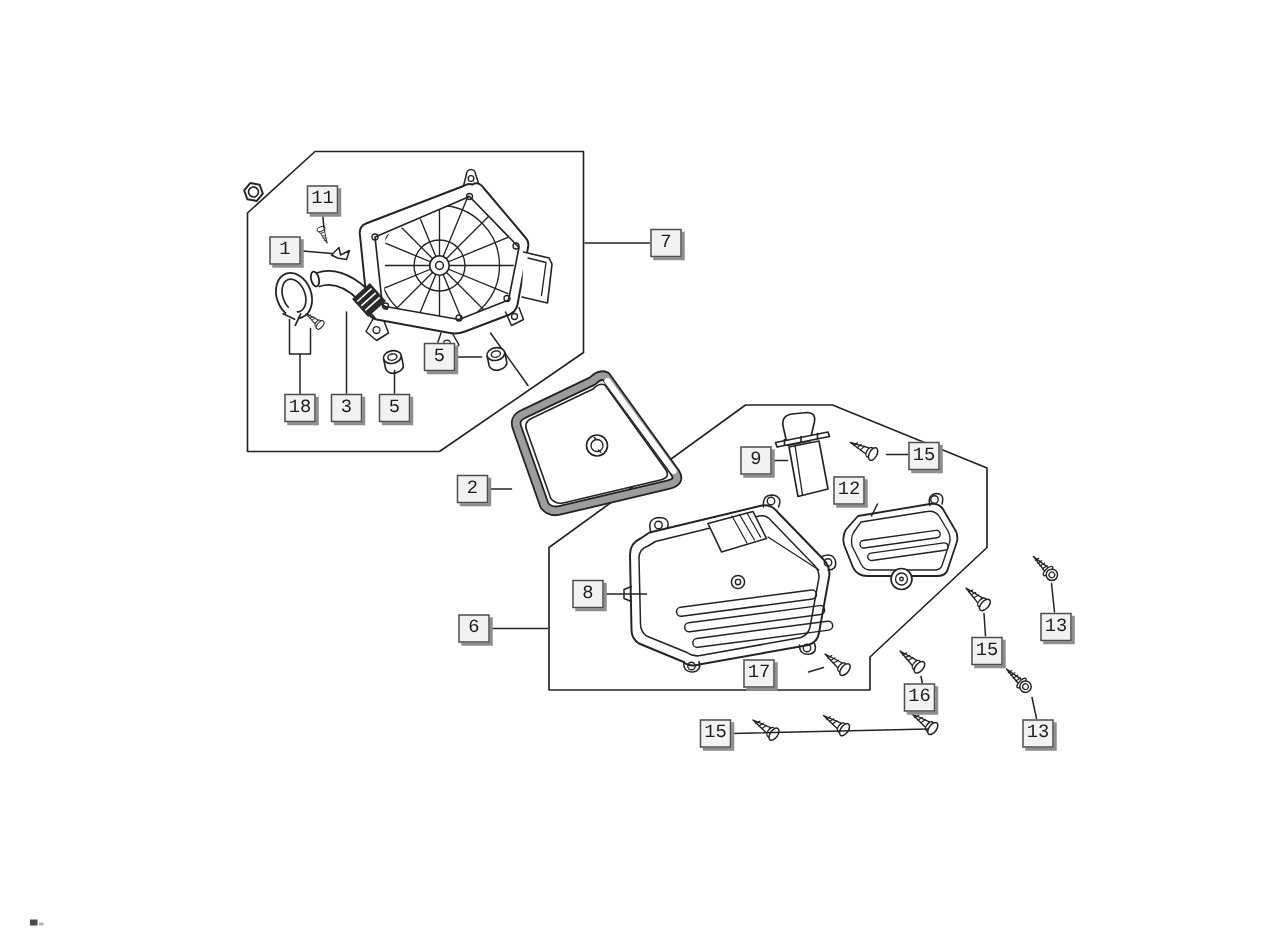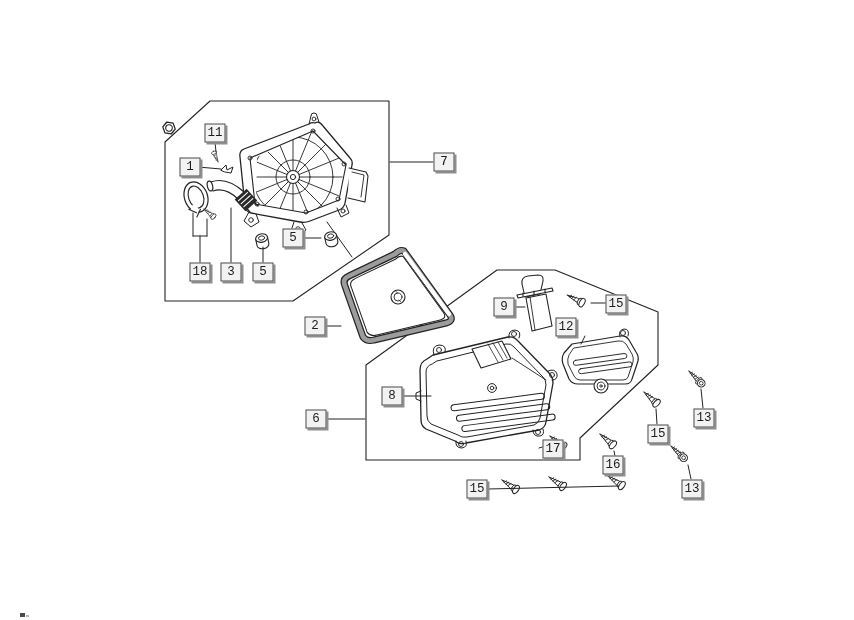--- a/index.html
+++ b/index.html
@@ -252,21 +252,21 @@
       <div class="callout" style="left: 231px; top: 272px;">3</div>
       <div class="callout" style="left: 263px; top: 272px;">5</div>
       <div class="callout" style="left: 315px; top: 326px;">2</div>
       <div class="callout" style="left: 504px; top: 307px;">9</div>
       <div class="callout" style="left: 616px; top: 304px;">15</div>
       <div class="callout" style="left: 566px; top: 327px;">12</div>
       <div class="callout" style="left: 392px; top: 396px;">8</div>
       <div class="callout" style="left: 316px; top: 419px;">6</div>
       <div class="callout" style="left: 704px; top: 418px;">13</div>
       <div class="callout" style="left: 658px; top: 434px;">15</div>
-      <div class="callout" style="left: 553px; top: 449px;">17</div>
+      <div class="callout" style="left: 506px; top: 449px;">17</div>
       <div class="callout" style="left: 613px; top: 465px;">16</div>
       <div class="callout" style="left: 692px; top: 489px;">13</div>
       <div class="callout" style="left: 477px; top: 489px;">15</div>
     </div>
 
 <div class="artifact"></div>
 
 </div>
 
 </body></html>

